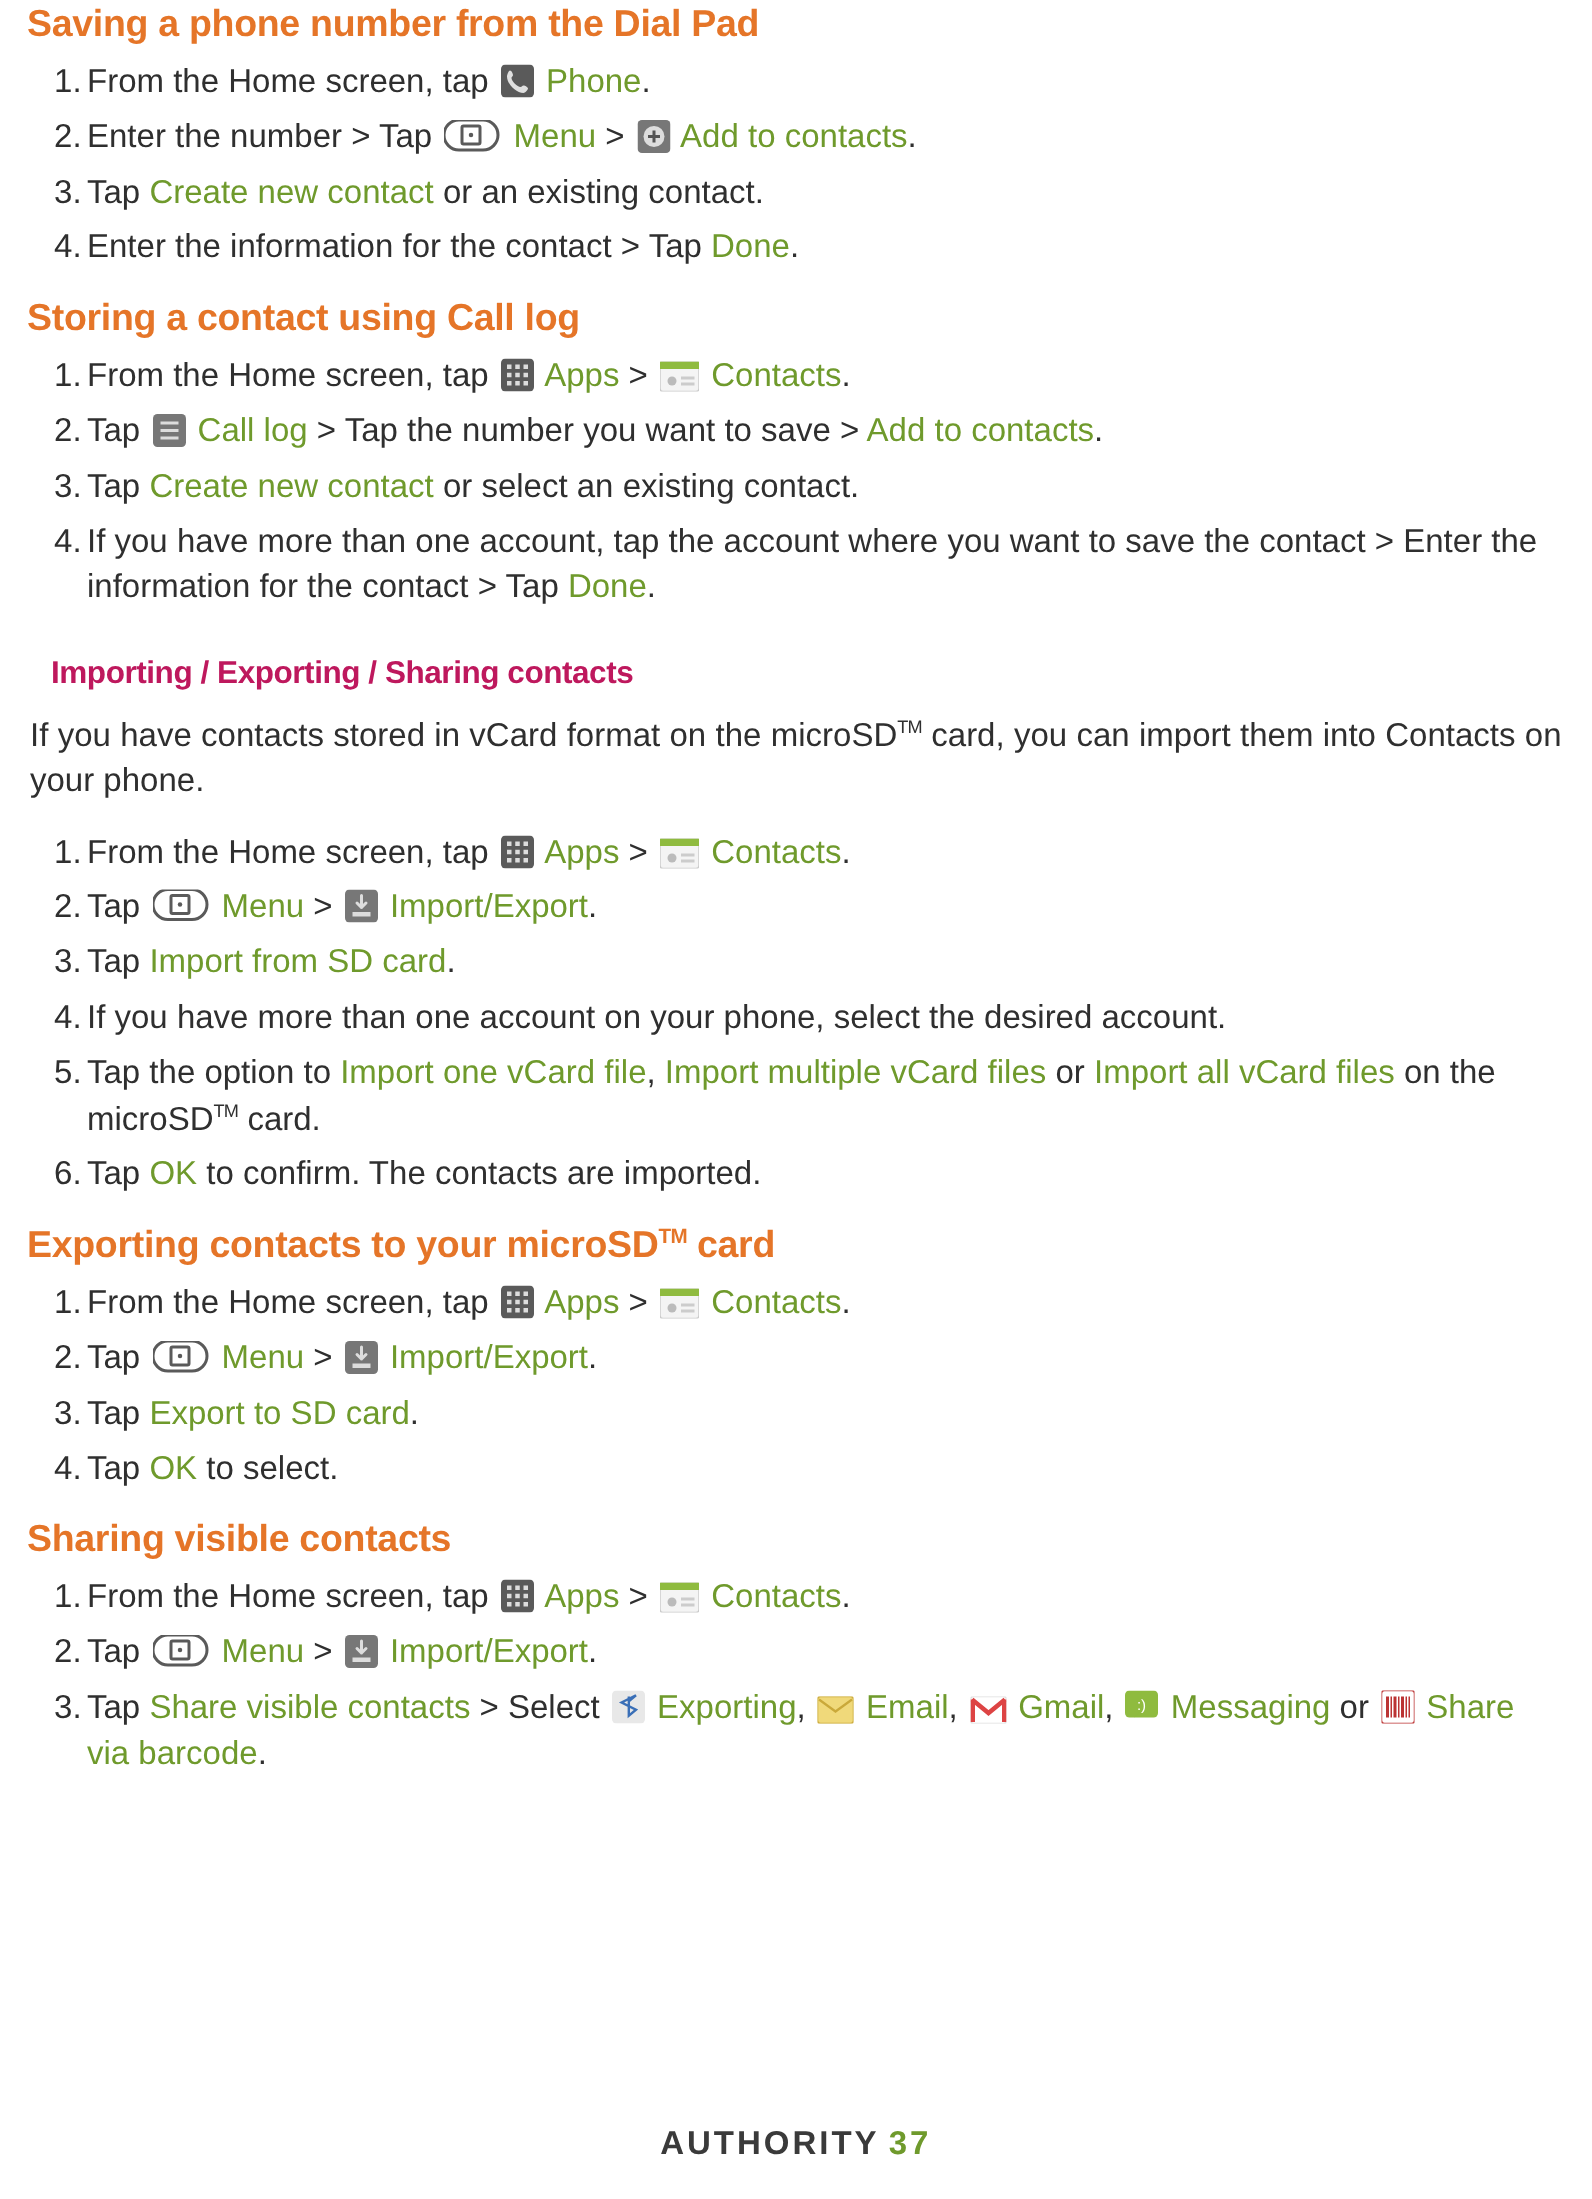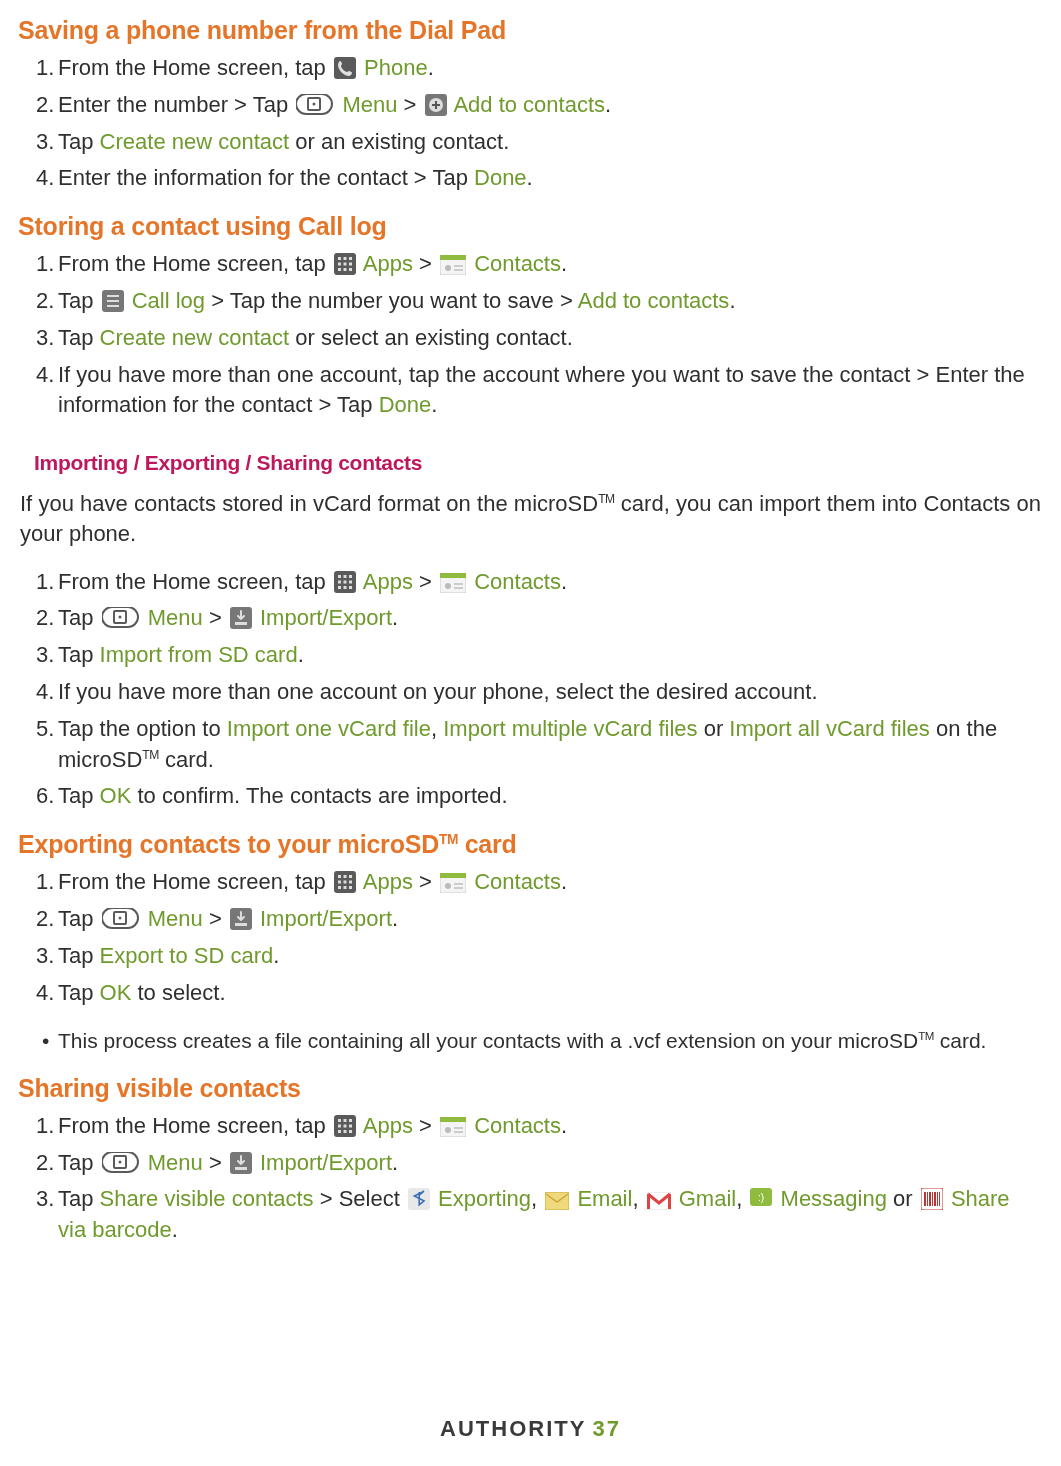--- a/index.html
+++ b/index.html
@@ -8,21 +8,21 @@
     padding: 0;
     width: 1061px;
     font-family: "Myriad Pro", "Segoe UI", "Helvetica Neue", Arial, sans-serif;
     color: #2f2f2f;
     -webkit-font-smoothing: antialiased;
   }
   .page {
     box-sizing: border-box;
     width: 1061px;
     min-height: 1466px;
-    padding: 16px 20px 40px 18px;
+    padding: 2px 20px 40px 18px;
     position: relative;
   }
   h3.orange {
     color: #e57528;
     font-weight: 600;
     font-size: 25px;
     margin: 0 0 8px 0;
     letter-spacing: -0.2px;
   }
   h2.section {
@@ -298,23 +298,20 @@
           </svg></span>
       <span class="green">Import/Export</span><span>.</span>
     </li>
     <li>
       <span>Tap </span><span class="green">Export to SD card</span><span>.</span>
     </li>
     <li>
       <span>Tap </span><span class="green">OK</span><span> to select.</span>
     </li>
   </ol>
-  <div class="bullet">
-    <span>This process creates a file containing all your contacts with a .vcf extension on your microSD</span><sup class="tm">TM</sup><span> card.</span>
-  </div>
 
   <h3 class="orange">Sharing visible contacts</h3>
   <ol class="steps">
     <li>
       <span>From the Home screen, tap </span><span class="icon"><svg width="22" height="22">
             <use href="#ic-apps"></use>
           </svg></span>
       <span class="green">Apps</span><span> &gt; </span><span class="icon"><svg width="26" height="20">
             <use href="#ic-contacts"></use>
           </svg></span>

